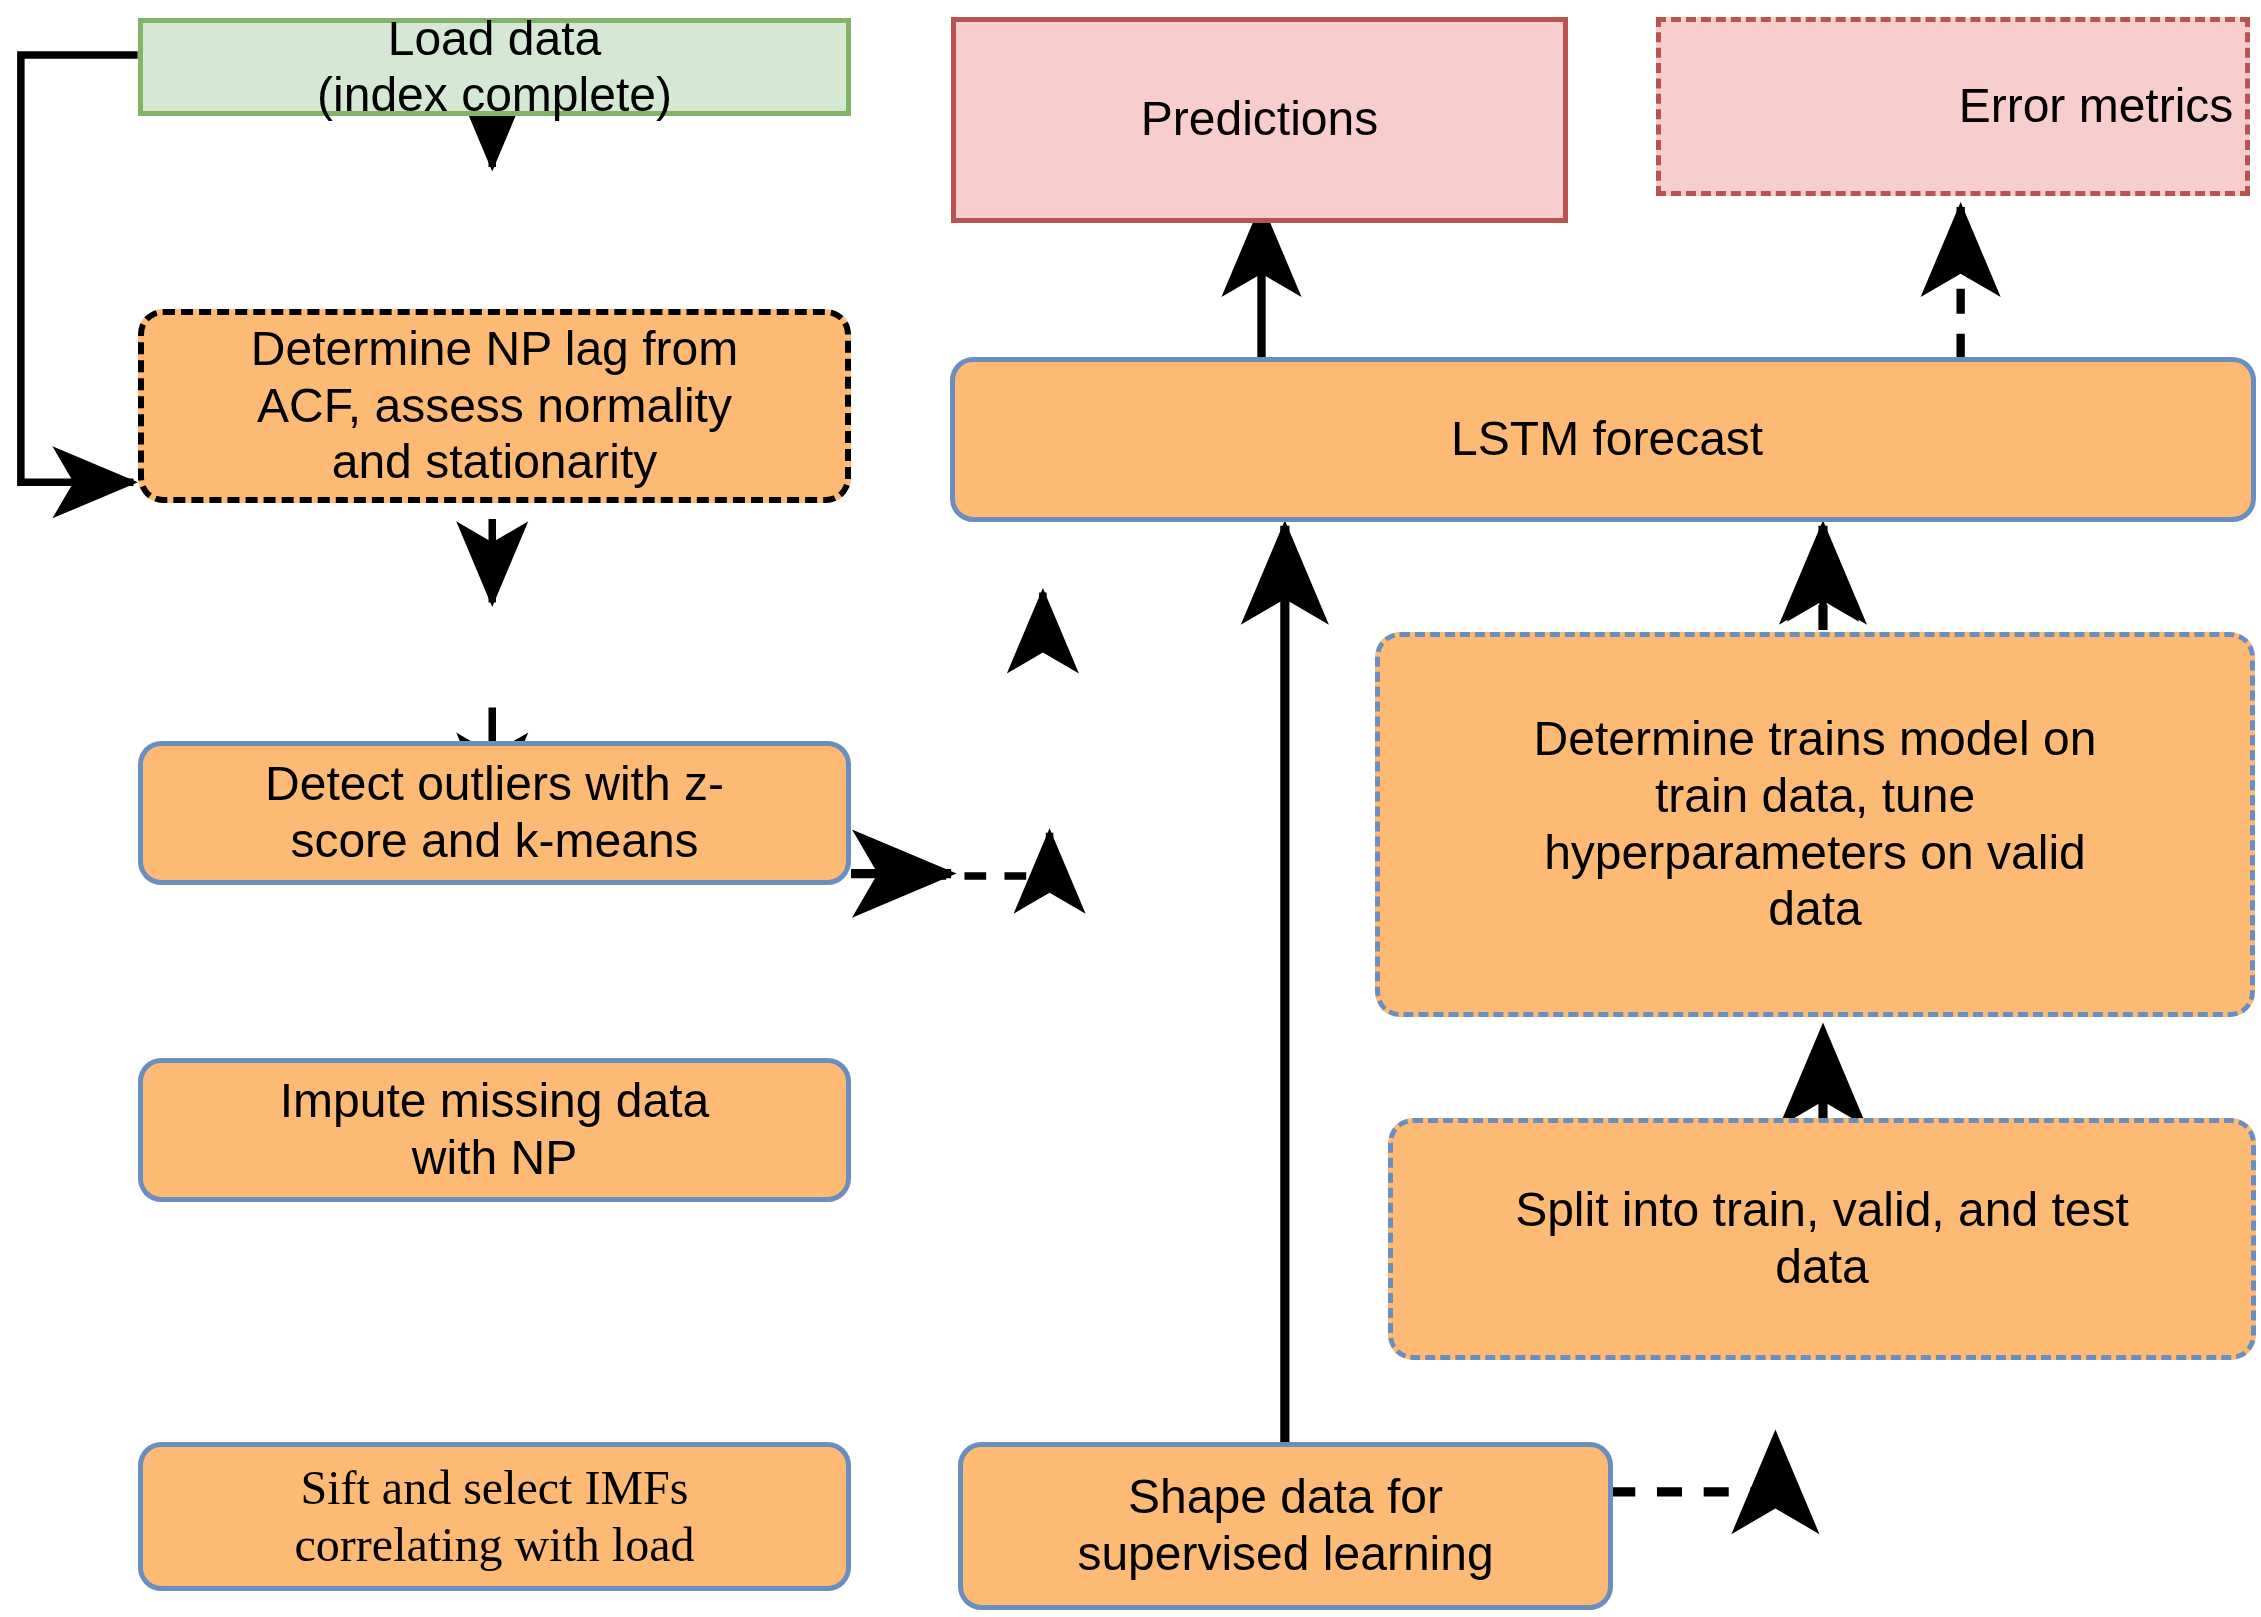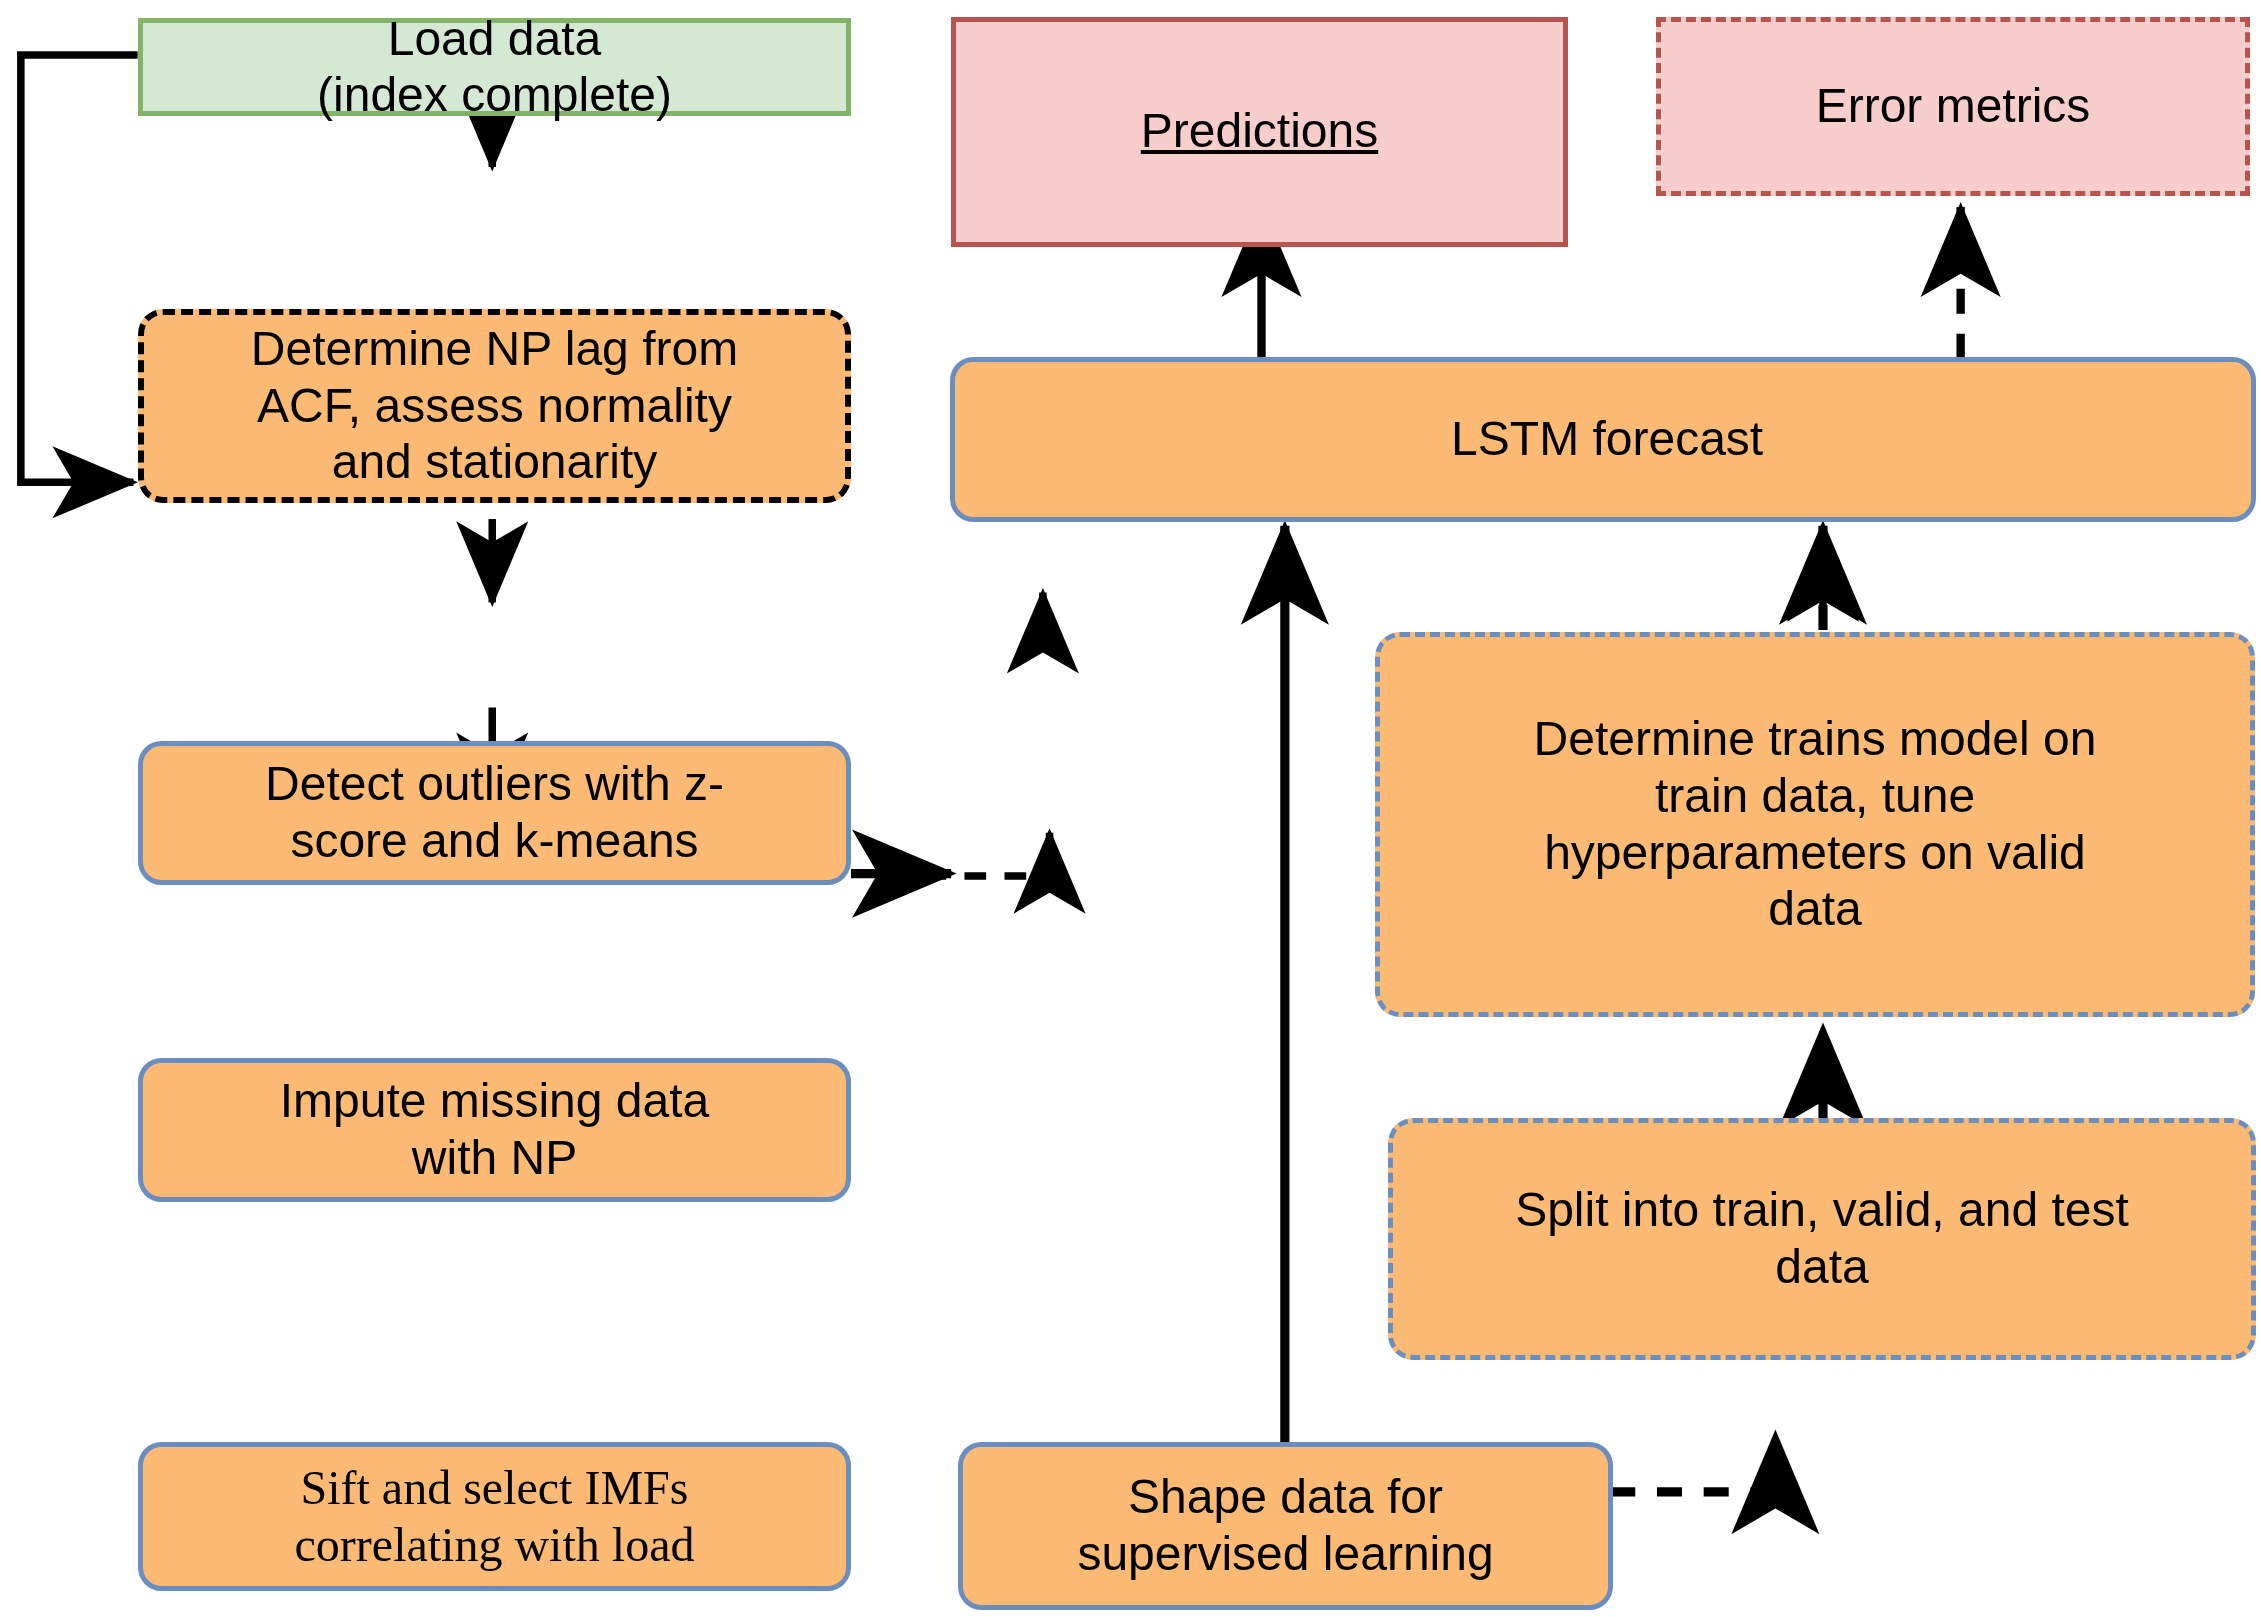--- a/index.html
+++ b/index.html
@@ -32,21 +32,21 @@
     color: #000000;
     padding: 3.3px 11.7px;
     white-space: pre-line;
   }
   .fill-green { background: #d5e8d4; }
   .fill-blue  { background: #fdba74; }
   .fill-pink  { background: #f8cecc; }
 
   .edge-green-solid { border: 5px solid #82b366; }
   .edge-pink-solid  { border: 5px solid #b85450; }
-  .edge-pink-dashed { border: 5.8px dashed #b85450; }
+  .edge-pink-dashed { border: 5.8px dashed #b85450; justify-content: flex-end; }
   .edge-blue-solid  { border: 5px solid #6c8ebf; border-radius: 23.4px; }
   .edge-blue-dashed { border: 5.8px dashed #6c8ebf; border-radius: 25px; }
   .edge-black-dashed{ border: 6.7px dashed #000000; border-radius: 25px; }
 
   #wires {
     position: absolute;
     left: 0; top: 0;
     width: 2261px;
     height: 1617px;
     pointer-events: none;
@@ -145,21 +145,21 @@
     <span>Determine trains model on
 train data, tune
 hyperparameters on valid
 data</span>
   </div>
 
   <div class="node fill-blue edge-blue-solid" style="left:950px; top:357px; width:1306px; height:165px;padding-left:20px;">
     <span>LSTM forecast</span>
   </div>
 
-  <div class="node fill-pink edge-pink-solid" style="left:951px; top:16.7px; width:617px; height:230px;text-decoration:underline;">
+  <div class="node fill-pink edge-pink-solid" style="left:951px; top:16.7px; width:617px; height:206px;">
     <span>Predictions</span>
   </div>
 
   <div class="node fill-pink edge-pink-dashed" style="left:1656px; top:16.7px; width:594px; height:179px;">
     <span>Error metrics</span>
   </div>
 
 </div>
 
 

